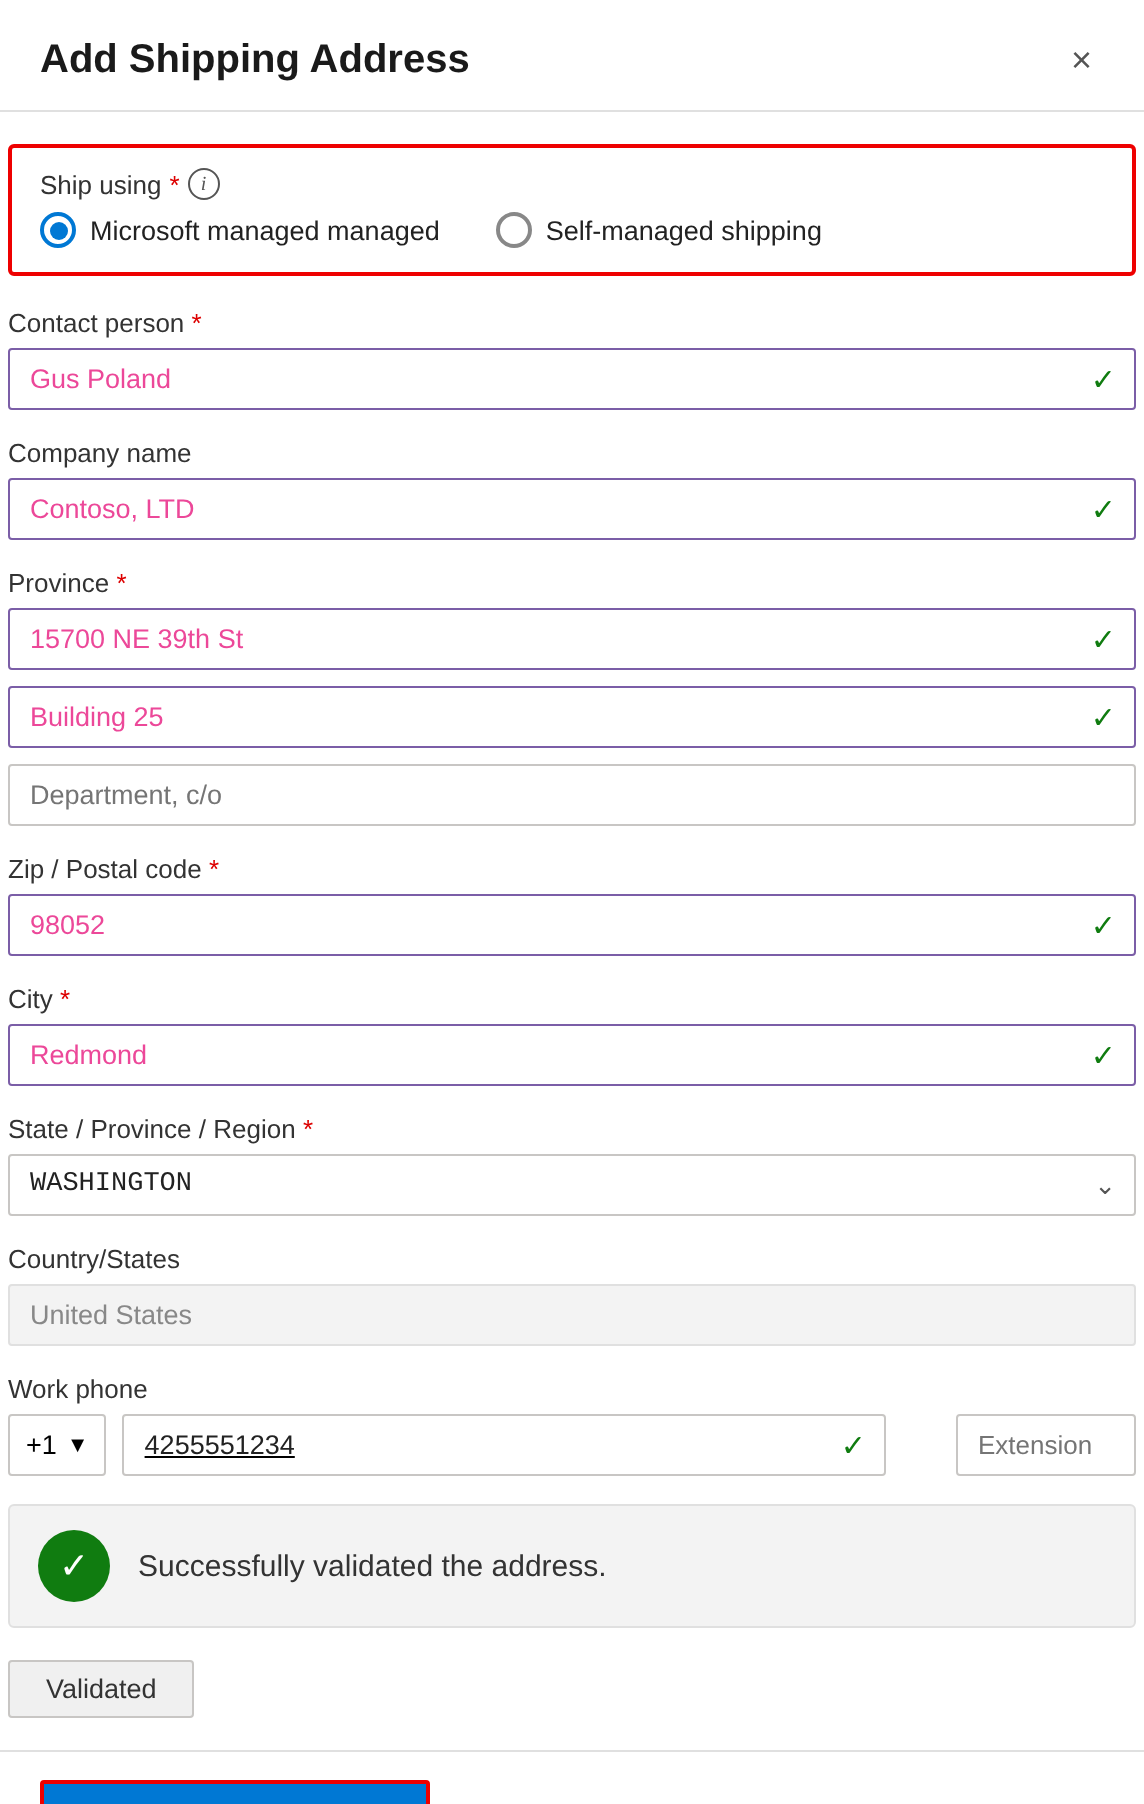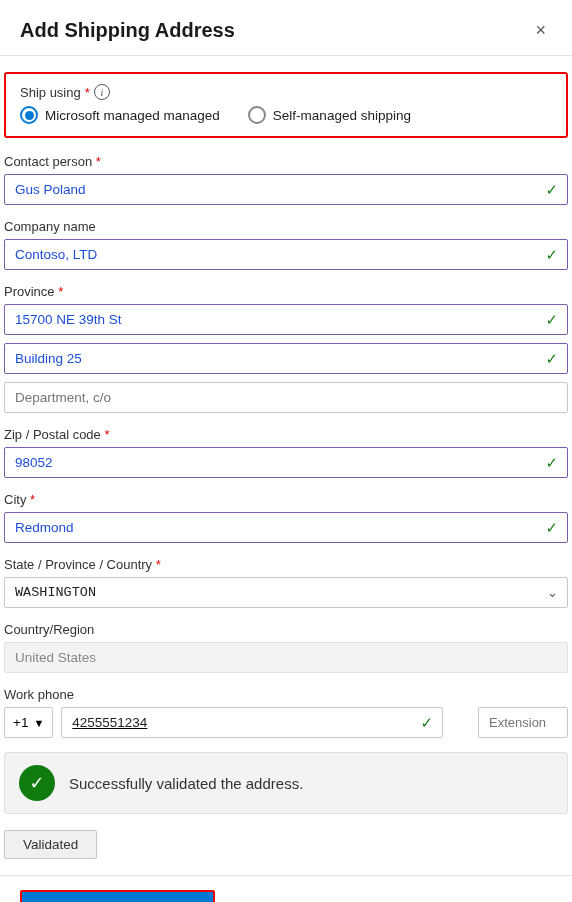--- a/index.html
+++ b/index.html
@@ -126,21 +126,21 @@
       position: relative;
       display: flex;
       align-items: center;
     }
     .form-input {
       width: 100%;
       padding: 7px 34px 7px 10px;
       border: 1px solid #c8c6c4;
       border-radius: 2px;
       font-size: 13.5px;
-      color: #1d4ed8;
+      color: #ec4899;
       background: #fff;
       outline: none;
     }
     .form-input.validated {
       border-color: #7b5ea7;
     }
     .form-input.disabled-input {
       background: #f3f3f3;
       color: #888;
       border-color: #e0e0e0;
@@ -370,32 +370,32 @@
       </label>
       <div class="input-wrapper">
         <input class="form-input validated" type="text" value="Redmond" style="">
         <span class="check-icon">✓</span>
       </div>
     </div>
 
     
     <div class="form-group">
       <label>
-        <span>State / Province / Country</span>
+        <span>State / Province / Region</span>
         <span class="required-star"> *</span>
       </label>
       <div class="select-wrapper">
         <select class="form-select"><option value="WASHINGTON">WASHINGTON</option></select>
         <span class="chevron-icon">⌄</span>
       </div>
     </div>
 
     
     <div class="form-group">
-      <label>Country/Region</label>
+      <label>Country/States</label>
       <div class="input-wrapper">
         <input class="form-input disabled-input" type="text" disabled="" value="United States" style="">
       </div>
     </div>
 
     
     <div class="form-group">
       <label>Work phone</label>
       <div class="phone-group">
         <div class="phone-country">

